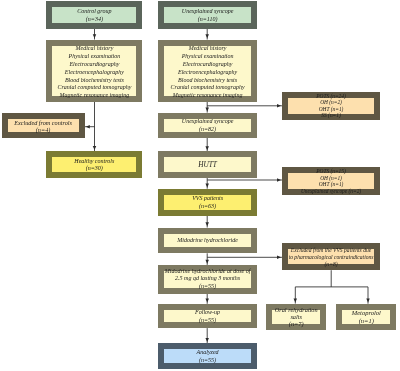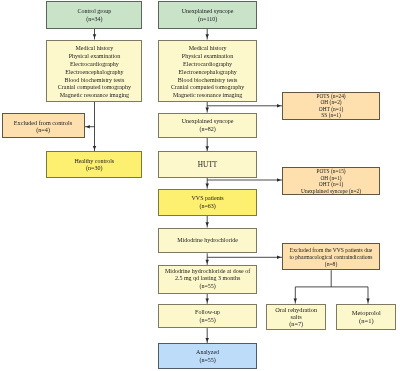--- a/index.html
+++ b/index.html
@@ -1,22 +1,22 @@
 <!DOCTYPE html>
 <html><head>
 <meta charset="utf-8">
 <style>
   html,body{margin:0;padding:0;background:#ffffff;}
   body{width:400px;height:371px;overflow:hidden;
        font-family:"Liberation Serif",serif;
        -webkit-font-smoothing:antialiased;}
   #chart{position:relative;width:400px;height:371px;}
-  .box{position:absolute;box-sizing:border-box;border:1px solid #14532d;
+  .box{position:absolute;box-sizing:border-box;border:6px solid #14532d;
        display:flex;align-items:center;justify-content:flex-start;text-align:center;
-       color:#1a1a1a;}
+       color:#1a1a1a;font-style:italic;}
   .box .lbl{display:block;width:100%;}
   .c-green   {background:#c8e3c8;border-color:#5b655b;}
   .c-yellow  {background:#fdf8cb;border-color:#7e7a62;}
   .c-gold    {background:#fdef70;border-color:#7b7b33;}
   .c-orange  {background:#fde0ae;border-color:#5f5743;}
   .c-blue    {background:#bcdcf9;border-color:#4c5c6b;}
   svg#wires{position:absolute;left:0;top:0;width:400px;height:371px;}
 </style>
 </head>
 <body>

